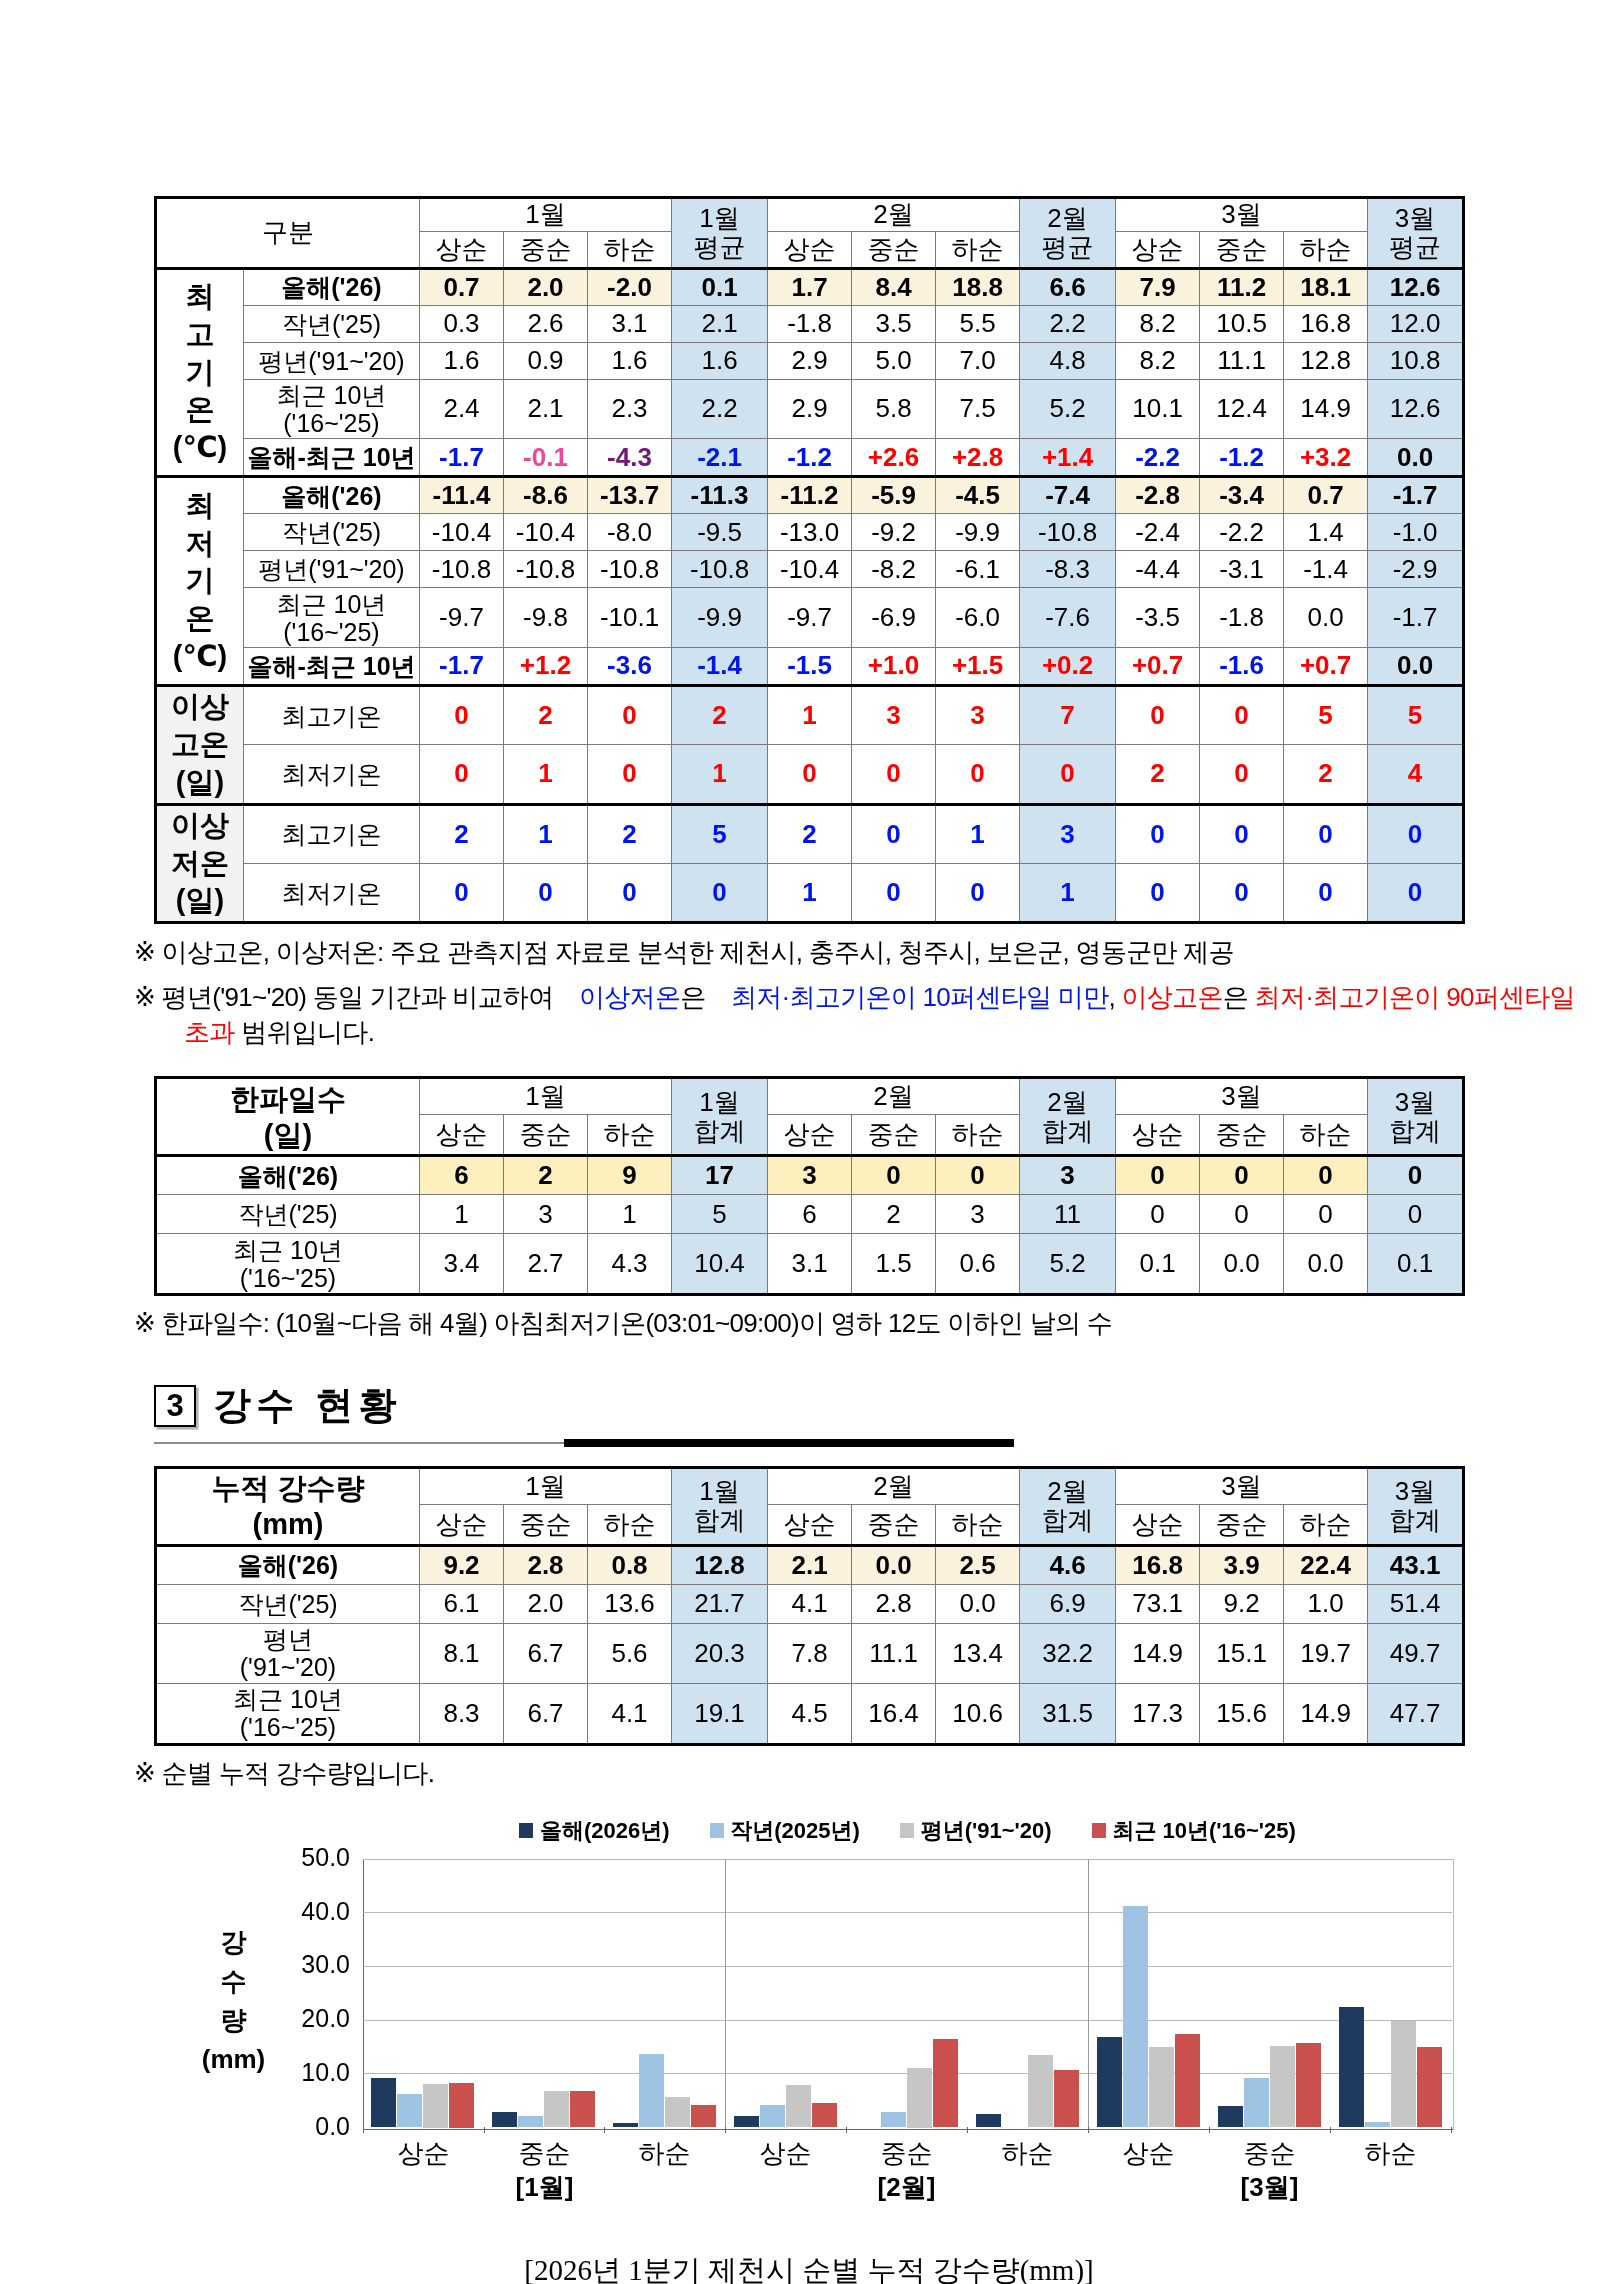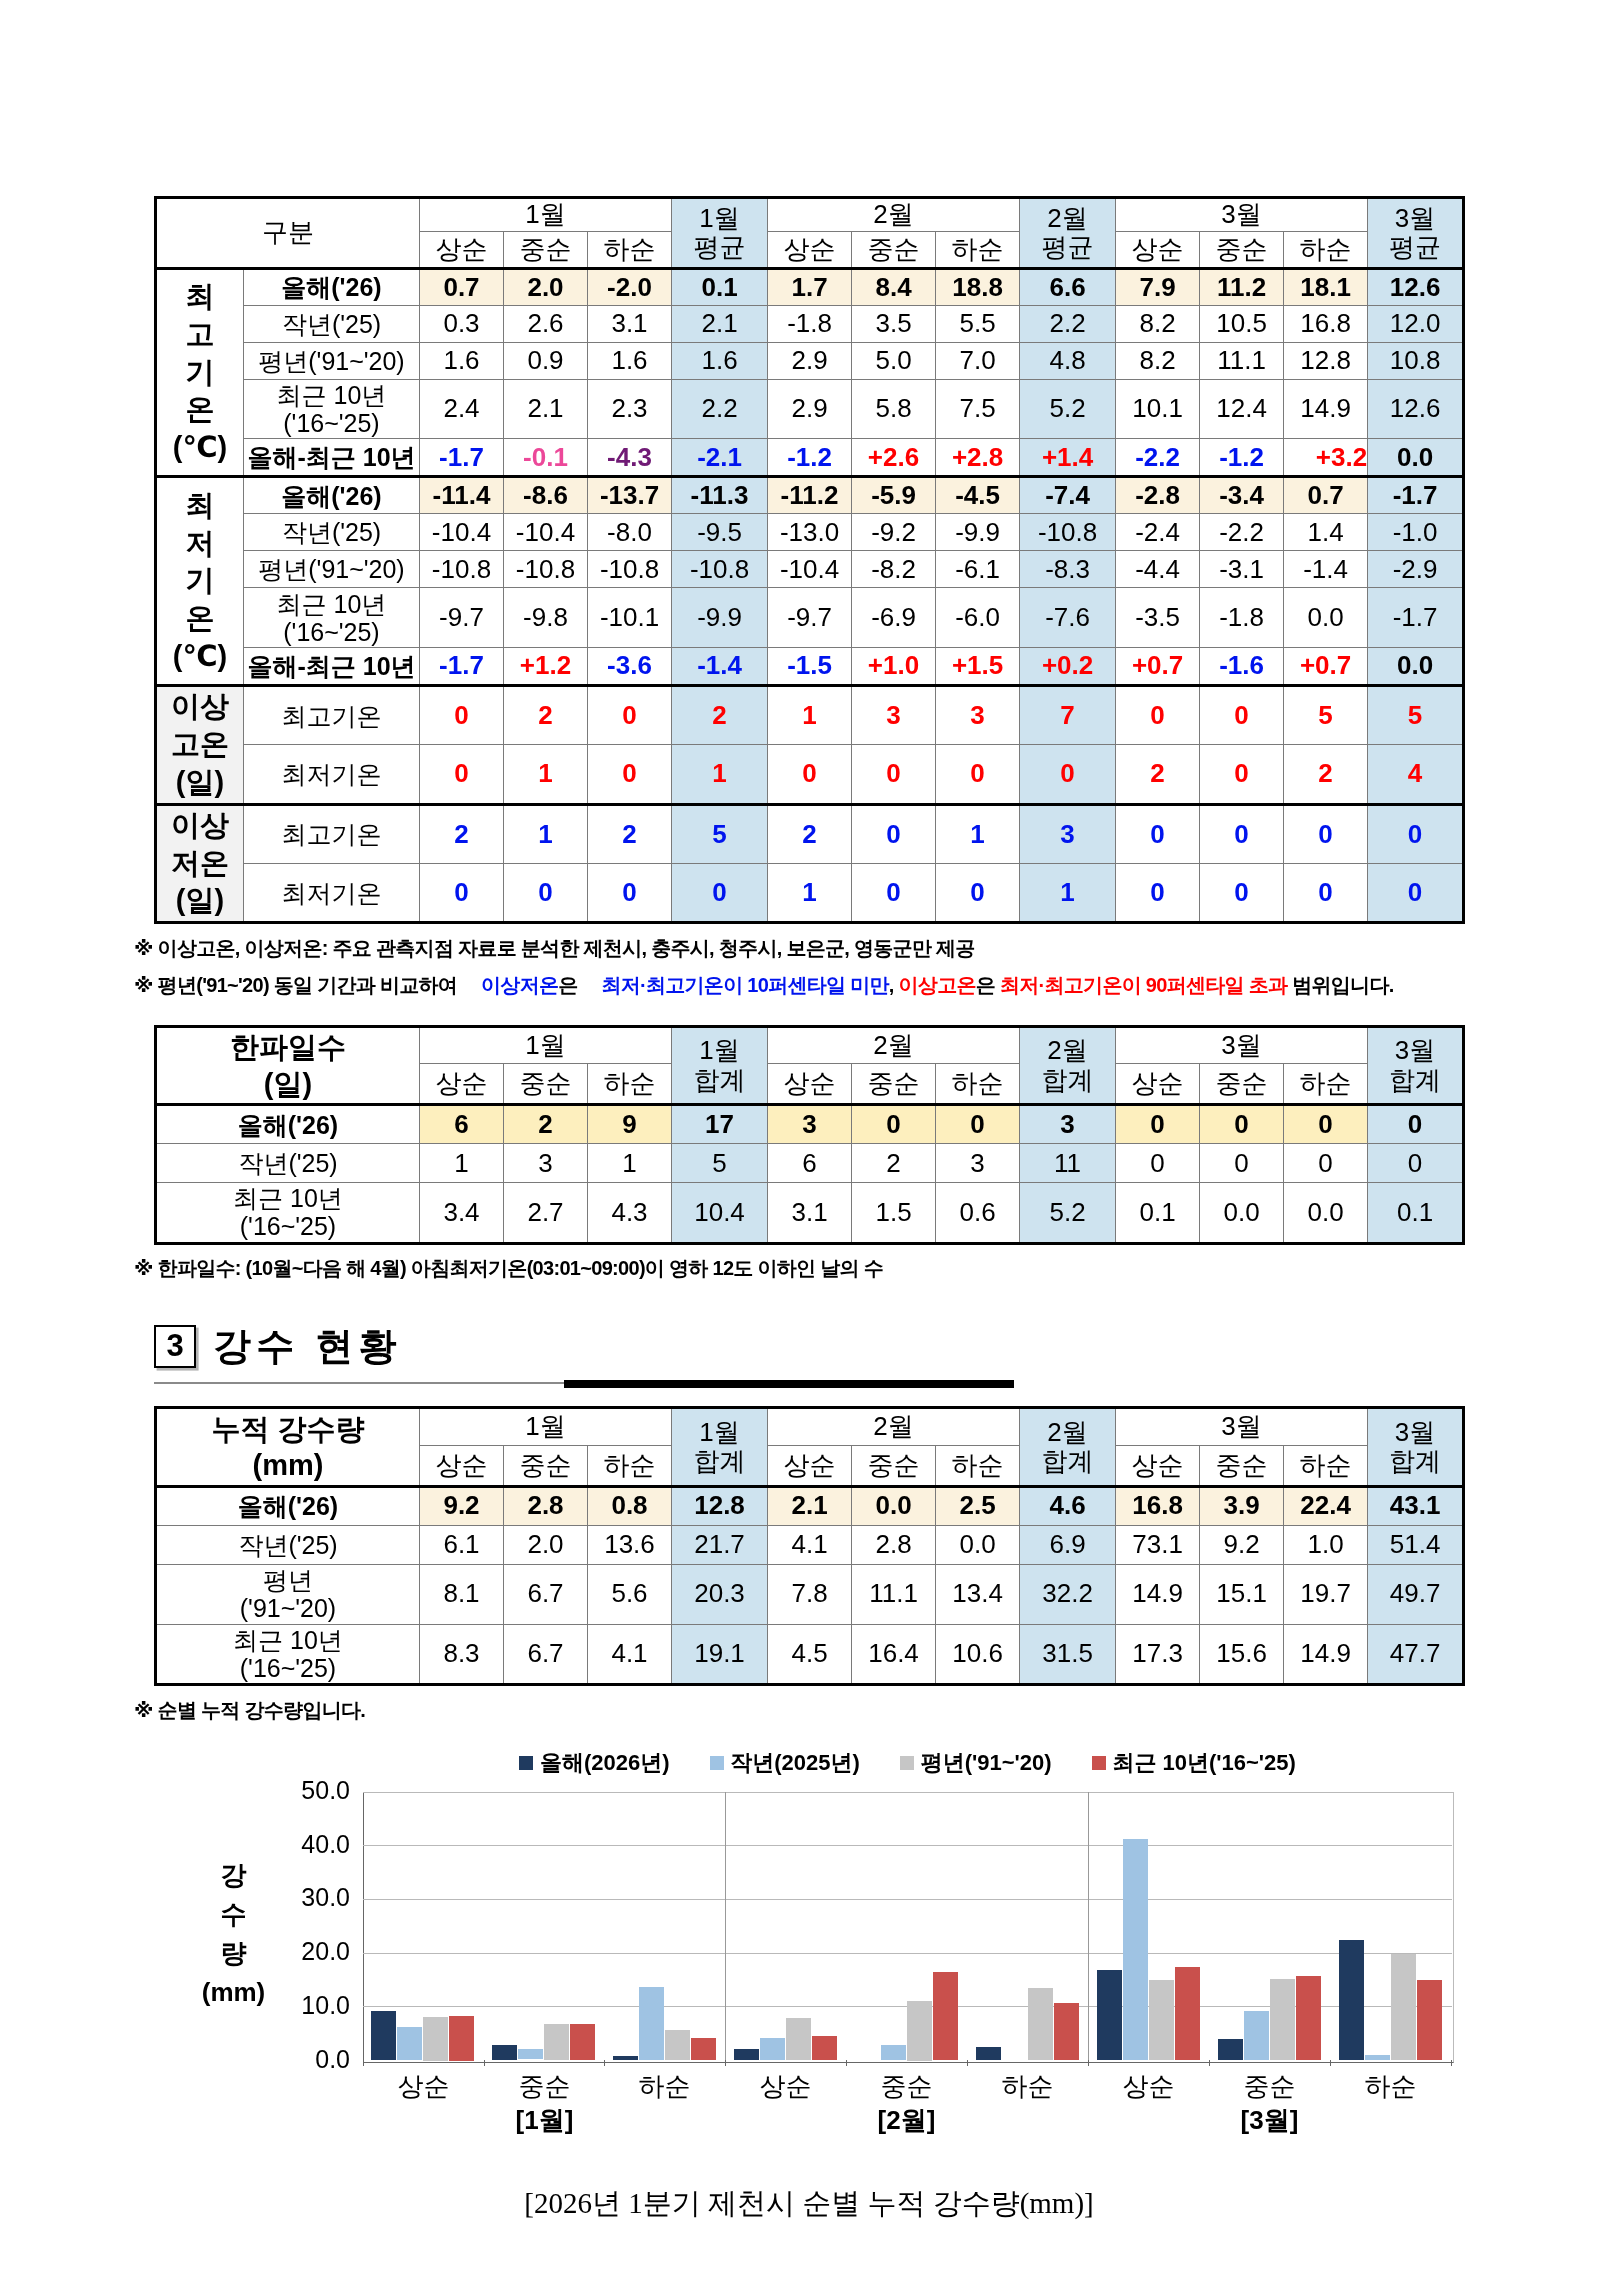--- a/index.html
+++ b/index.html
@@ -15,21 +15,21 @@
   .cream{background:#FBF2DE;}
   .gray{background:#F2F2F2;}
   .bold{font-weight:bold;}
   .hb{border-bottom:3.3px solid #000;}
   .bt{border-top:3.3px solid #000;}
   .group{font-weight:bold;font-size:29px;line-height:1.3;}
   .rlabel{font-size:25px;}
   .title-cell{font-size:29px;line-height:1.25;}
   .mon,.sub,.avg{font-size:26px;}
 
-  .note{margin:10.4px 0 0 134px;font-size:20px;line-height:1.35;width:1421px;padding-left:50px;text-indent:-50px;letter-spacing:-0.7px;font-weight:bold;}
+  .note{margin:10.4px 0 0 134px;font-size:26px;line-height:1.35;width:1421px;padding-left:50px;text-indent:-50px;letter-spacing:-0.7px;}
   .c-b{color:#0014EE;margin-left:19px;} .c-r{color:#FF0000;}
 
   .mt40{margin-top:26px;} .mt34{margin-top:22px;}
 
   .section{margin:39px 0 0 154px;display:flex;align-items:center;gap:17px;}
   .sec-no{display:inline-block;border:2px solid #000;box-shadow:2.6px 2.6px 0 #b5b5b5;font-size:31px;font-weight:bold;padding:0px 10.4px;line-height:1.25;}
   .sec-title{font-size:38px;font-weight:bold;letter-spacing:5.2px;}
   .sec-underline{margin-left:154px;margin-top:5.2px;width:860px;border-bottom:2.6px solid #8a8a8a;position:relative;height:5.2px;}
   .sec-underline .black{position:absolute;right:0;top:2.6px;width:450px;height:7.8px;background:#000;}
 
@@ -169,21 +169,21 @@
           <td class="bold" style="color: rgb(0, 20, 238);">-1.7</td>
           <td class="bold" style="color: #ec4899;">-0.1</td>
           <td class="bold" style="color: #701a75;">-4.3</td>
           <td class="avg bold" style="color: rgb(0, 20, 238);">-2.1</td>
           <td class="bold" style="color: rgb(0, 20, 238);">-1.2</td>
           <td class="bold" style="color: rgb(255, 0, 0);">+2.6</td>
           <td class="bold" style="color: rgb(255, 0, 0);">+2.8</td>
           <td class="avg bold" style="color: rgb(255, 0, 0);">+1.4</td>
           <td class="bold" style="color: rgb(0, 20, 238);">-2.2</td>
           <td class="bold" style="color: rgb(0, 20, 238);">-1.2</td>
-          <td class="bold" style="color: rgb(255, 0, 0); text-align: right;">+3.2</td>
+          <td class="bold" style="color: rgb(255, 0, 0);">+3.2</td>
           <td class="avg bold" style="color: rgb(0, 0, 0);">0.0</td>
         </tr>
         <tr class="h56">
           <th class="group bt" rowspan="5">최
 저
 기
 온
 (℃)</th>
           <th class="rlabel bold bt">올해('26)</th>
           <td class="bt bold cream">-11.4</td>

